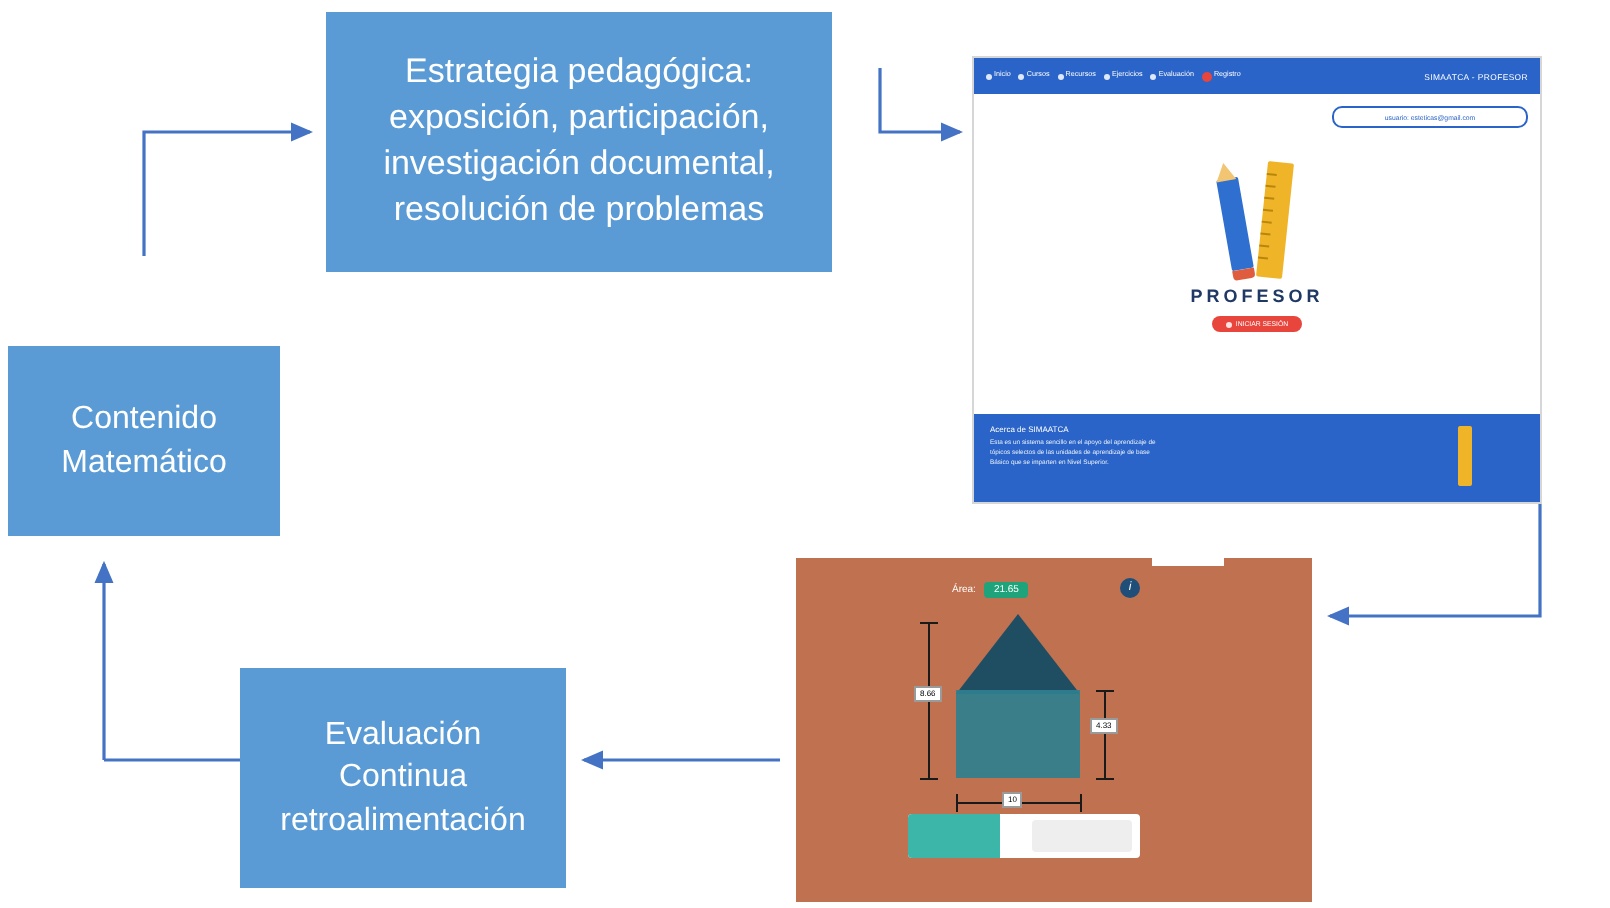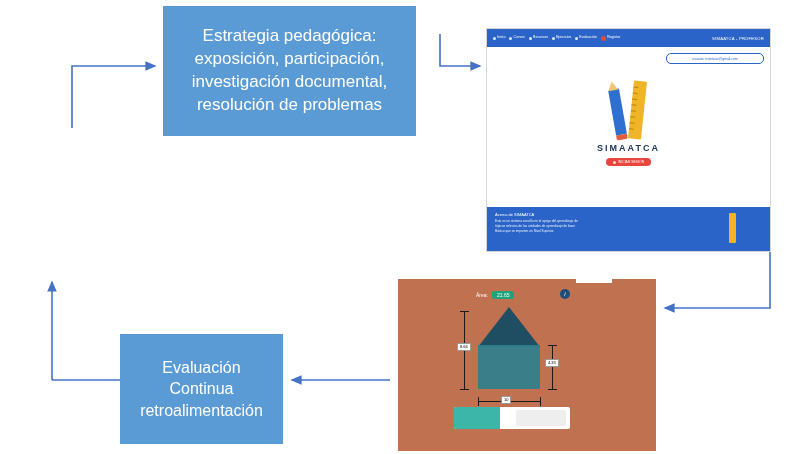--- a/index.html
+++ b/index.html
@@ -401,20 +401,24 @@
     <path d="M120,380 L52,380" stroke="#4472c4" stroke-width="1.6" fill="none"></path>
   </svg>
 
   <div class="flow-box" id="box-estrategia">
     <span>Estrategia pedagógica:
 exposición, participación,
 investigación documental,
 resolución de problemas</span>
   </div>
 
+  <div class="flow-box" id="box-contenido">
+    <span>Contenido
+Matemático</span>
+  </div>
 
   <div class="flow-box" id="box-evaluacion">
     <span>Evaluación
 Continua
 retroalimentación</span>
   </div>
 
   <div id="shot-web">
     <div class="navbar">
       <div class="nav-item">
@@ -454,21 +458,21 @@
             <i style="top:6px"></i>
               <i style="top:12px"></i>
               <i style="top:18px"></i>
             <i style="top:24px"></i>
               <i style="top:30px"></i>
               <i style="top:36px"></i>
             <i style="top:42px"></i>
               <i style="top:48px"></i>
           </div>
         </div>
-        <div class="logo-text">SIMAATCA</div>
+        <div class="logo-text">PROFESOR</div>
         <div class="login-btn">
           <span class="nav-dot"></span>
           <span>INICIAR SESIÓN</span>
         </div>
       </div>
     </div>
 
     <div class="footer">
       <h5>Acerca de SIMAATCA</h5>
       <p style="white-space:pre-line">Esta es un sistema sencillo en el apoyo del aprendizaje de

